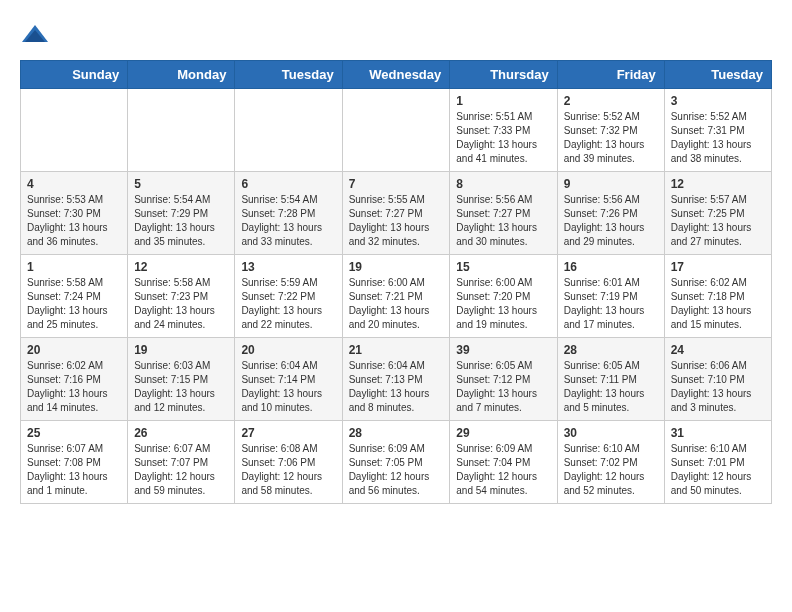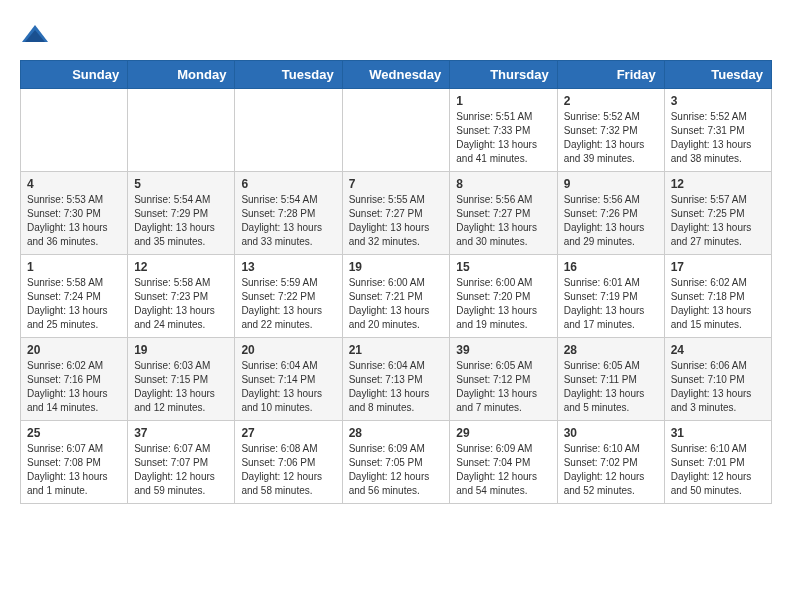--- a/index.html
+++ b/index.html
@@ -237,21 +237,21 @@
           <span class="day-number">24</span>
           <div class="day-info">Sunrise: 6:06 AM<br>Sunset: 7:10 PM<br>Daylight: 13 hours and 3 minutes.</div>
         </td>
       </tr>
       <tr class="row-odd">
         <td>
           <span class="day-number">25</span>
           <div class="day-info">Sunrise: 6:07 AM<br>Sunset: 7:08 PM<br>Daylight: 13 hours and 1 minute.</div>
         </td>
         <td>
-          <span class="day-number">37</span>
+          <span class="day-number">26</span>
           <div class="day-info">Sunrise: 6:07 AM<br>Sunset: 7:07 PM<br>Daylight: 12 hours and 59 minutes.</div>
         </td>
         <td>
           <span class="day-number">27</span>
           <div class="day-info">Sunrise: 6:08 AM<br>Sunset: 7:06 PM<br>Daylight: 12 hours and 58 minutes.</div>
         </td>
         <td>
           <span class="day-number">28</span>
           <div class="day-info">Sunrise: 6:09 AM<br>Sunset: 7:05 PM<br>Daylight: 12 hours and 56 minutes.</div>
         </td>

